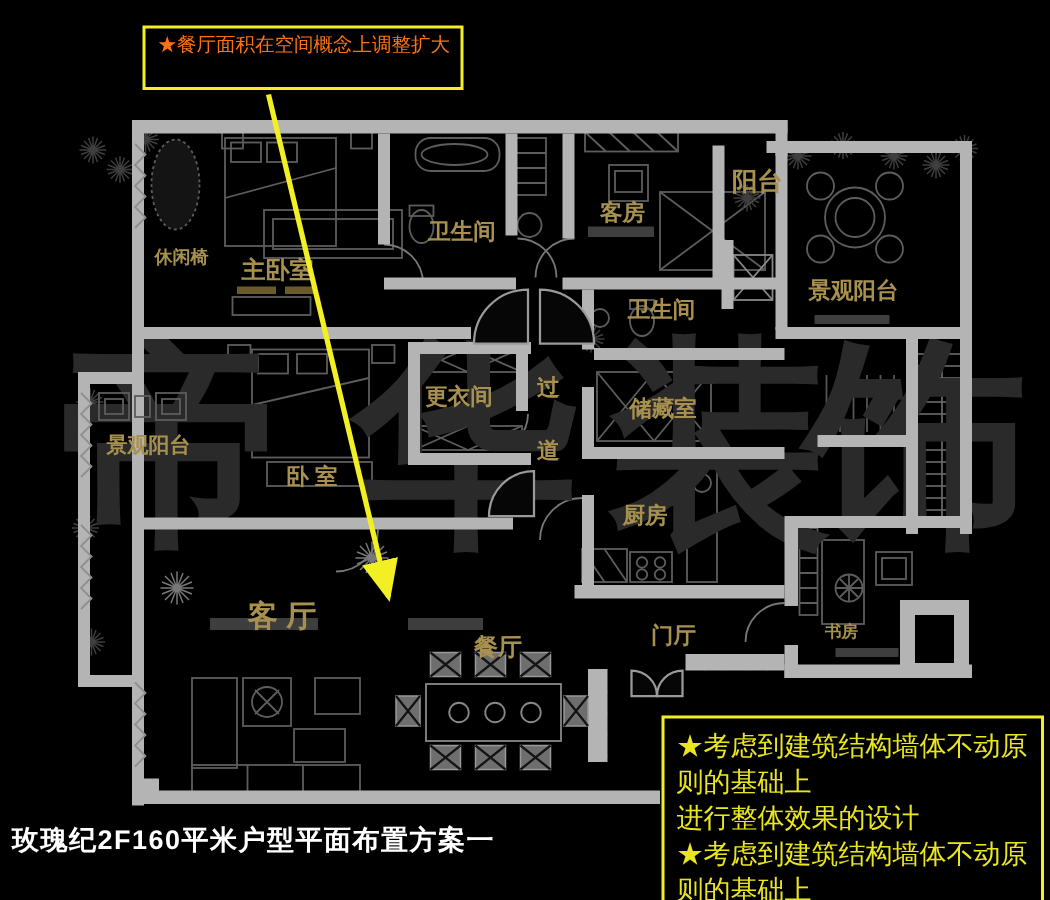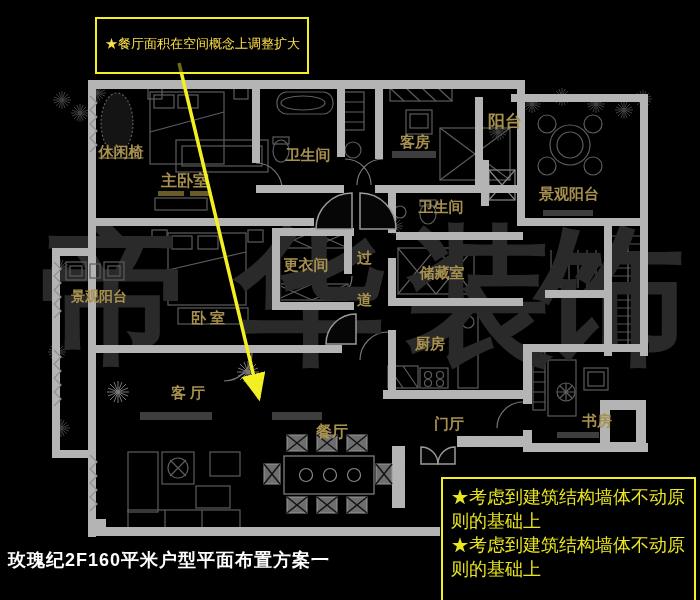--- a/index.html
+++ b/index.html
@@ -4,22 +4,22 @@
 <style>
   html,body{margin:0;padding:0;background:#000;}
   #stage{position:relative;width:700px;height:600px;background:#000;overflow:hidden;
          font-family:"Liberation Sans", sans-serif;}
   #plan-svg{position:absolute;left:0;top:0;z-index:1;}
   #room-labels{position:absolute;left:0;top:0;width:700px;height:600px;z-index:3;pointer-events:none;}
   .room-label{position:absolute;transform:translate(-50%,-50%);color:#a8914f;font-weight:bold;
               font-size:15px;white-space:nowrap;}
   .room-label.vertical{writing-mode:vertical-rl;letter-spacing:42px;}
   #annotation-box{position:absolute;left:95px;top:17px;width:196px;height:32px;
-                  border:2px solid #f2ef25;color:#fde047;font-size:13px;
-                  padding:16px 6px 5px 8px;z-index:4;background:rgba(0,0,0,.55);white-space:nowrap;}
+                  border:2px solid #f2ef25;color:#f97316;font-size:13px;
+                  padding:2px 6px 5px 8px;z-index:4;background:rgba(0,0,0,.55);white-space:nowrap;}
   #notes-box{position:absolute;left:441px;top:477px;width:237px;height:96px;
              border:2px solid #f2ef25;color:#e9e61e;font-size:18px;line-height:24px;
              padding:6px 6px 22px 8px;z-index:4;background:rgba(0,0,0,.55);}
   #arrow-layer{position:absolute;left:0;top:0;z-index:4;pointer-events:none;}
   #plan-title{position:absolute;left:8px;top:548px;color:#ffffff;font-size:18px;
               font-weight:bold;letter-spacing:1px;z-index:4;white-space:nowrap;}
 </style>
 </head>
 <body>
 
@@ -255,51 +255,52 @@
       <rect x="66" y="262" width="20" height="18"></rect>
         <rect x="70" y="266" width="12" height="10"></rect>
       <rect x="104" y="262" width="20" height="18"></rect>
         <rect x="108" y="266" width="12" height="10"></rect>
       <rect x="90" y="264" width="10" height="14"></rect>
     </g>
   </svg>
 
   <div id="room-labels">
       <div class="room-label" style="left: 185px; top: 181px; font-size: 16px;">主卧室</div>
-      <div class="room-label" style="left: 121px; top: 152px; font-size: 15px; text-decoration: underline;">休闲椅</div>
+      <div class="room-label" style="left: 121px; top: 172px; font-size: 12px;">休闲椅</div>
       <div class="room-label" style="left: 308px; top: 155px; font-size: 15px;">卫生间</div>
       <div class="room-label" style="left: 415px; top: 142px; font-size: 15px;">客房</div>
       <div class="room-label" style="left: 505px; top: 121px; font-size: 17px;">阳台</div>
       <div class="room-label" style="left: 569px; top: 194px; font-size: 15px;">景观阳台</div>
       <div class="room-label" style="left: 441px; top: 207px; font-size: 15px;">卫生间</div>
       <div class="room-label vertical" style="left: 364px; top: 280px; font-size: 15px;">过道</div>
       <div class="room-label" style="left: 306px; top: 265px; font-size: 15px;">更衣间</div>
       <div class="room-label" style="left: 442px; top: 273px; font-size: 15px;">储藏室</div>
       <div class="room-label" style="left: 99px; top: 297px; font-size: 14px;">景观阳台</div>
       <div class="room-label" style="left: 208px; top: 318px; font-size: 15px;">卧  室</div>
       <div class="room-label" style="left: 430px; top: 344px; font-size: 15px;">厨房</div>
-      <div class="room-label" style="left: 188px; top: 393px; font-size: 15px;">客  厅</div>
+      <div class="room-label" style="left: 188px; top: 411px; font-size: 20px;">客  厅</div>
       <div class="room-label" style="left: 332px; top: 432px; font-size: 16px;">餐厅</div>
       <div class="room-label" style="left: 449px; top: 424px; font-size: 15px; text-align: center;">门厅</div>
-      <div class="room-label" style="left: 597px; top: 421px; font-size: 15px;">书房</div>
+      <div class="room-label" style="left: 561px; top: 421px; font-size: 11px;">书房</div>
     </div>
 
   <svg id="arrow-layer" width="700" height="600" viewBox="0 0 700 600">
     <defs>
       <marker id="ah" markerWidth="10" markerHeight="10" refX="7" refY="3.5" orient="auto">
         <polygon points="0,0 8,3.5 0,7" fill="#f2ef25"></polygon>
       </marker>
     </defs>
     <line x1="179" y1="63" x2="259" y2="398" stroke="#f2ef25" stroke-width="3.5" marker-end="url(#ah)"></line>
   </svg>
 
   <div id="annotation-box">
     <span>★餐厅面积在空间概念上调整扩大</span>
   </div>
 
   <div id="notes-box">
       <div>★考虑到建筑结构墙体不动原则的基础上</div>
+      <div>进行整体效果的设计</div>
       <div>★考虑到建筑结构墙体不动原则的基础上</div>
     </div>
 
   <div id="plan-title">玫瑰纪2F160平米户型平面布置方案一</div>
 
 </div>
 
 </body></html>

